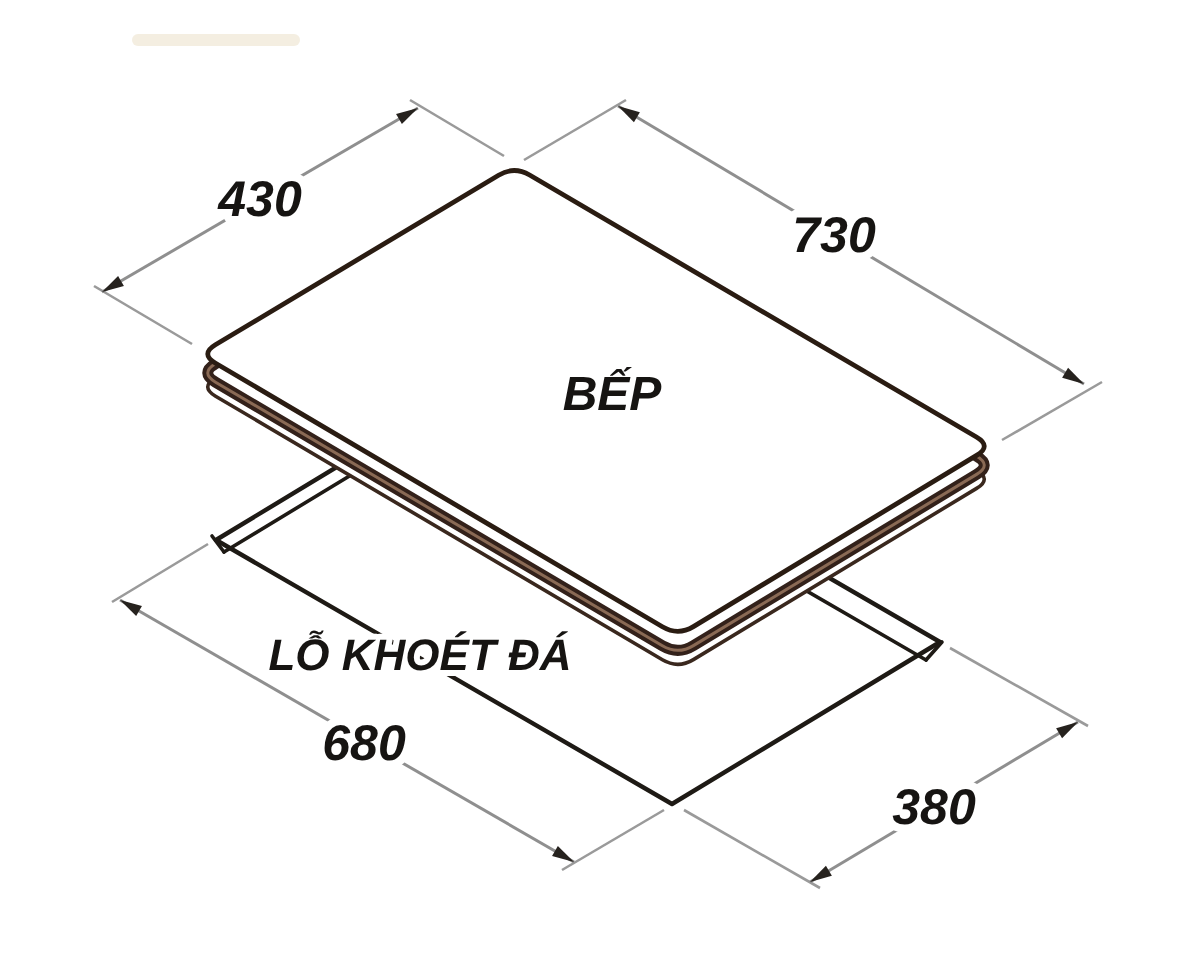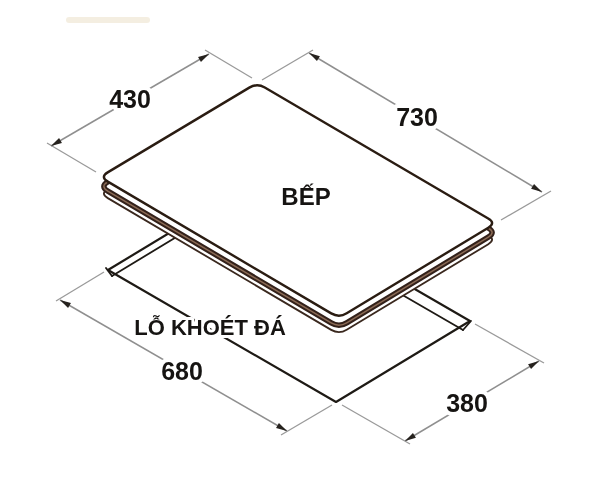--- a/index.html
+++ b/index.html
@@ -9,20 +9,21 @@
     width: 600px;
     height: 480px;
     overflow: hidden;
     font-family: "Liberation Sans", sans-serif;
   }
   #stage {
     position: relative;
     width: 600px;
     height: 444px;
     background: #ffffff;
+    font-style: italic;
   }
   svg { display: block; }
 
   .ext-line  { stroke: #9a9a9a; stroke-width: 1.3; fill: none; }
   .dim-line  { stroke: #8f8f8f; stroke-width: 1.5; fill: none; }
   .arrow     { fill: #26221e; stroke: none; }
 
   .cutout-line {
     stroke: #1e1a15; stroke-width: 2.2; fill: none;
     stroke-linejoin: round; stroke-linecap: round;

